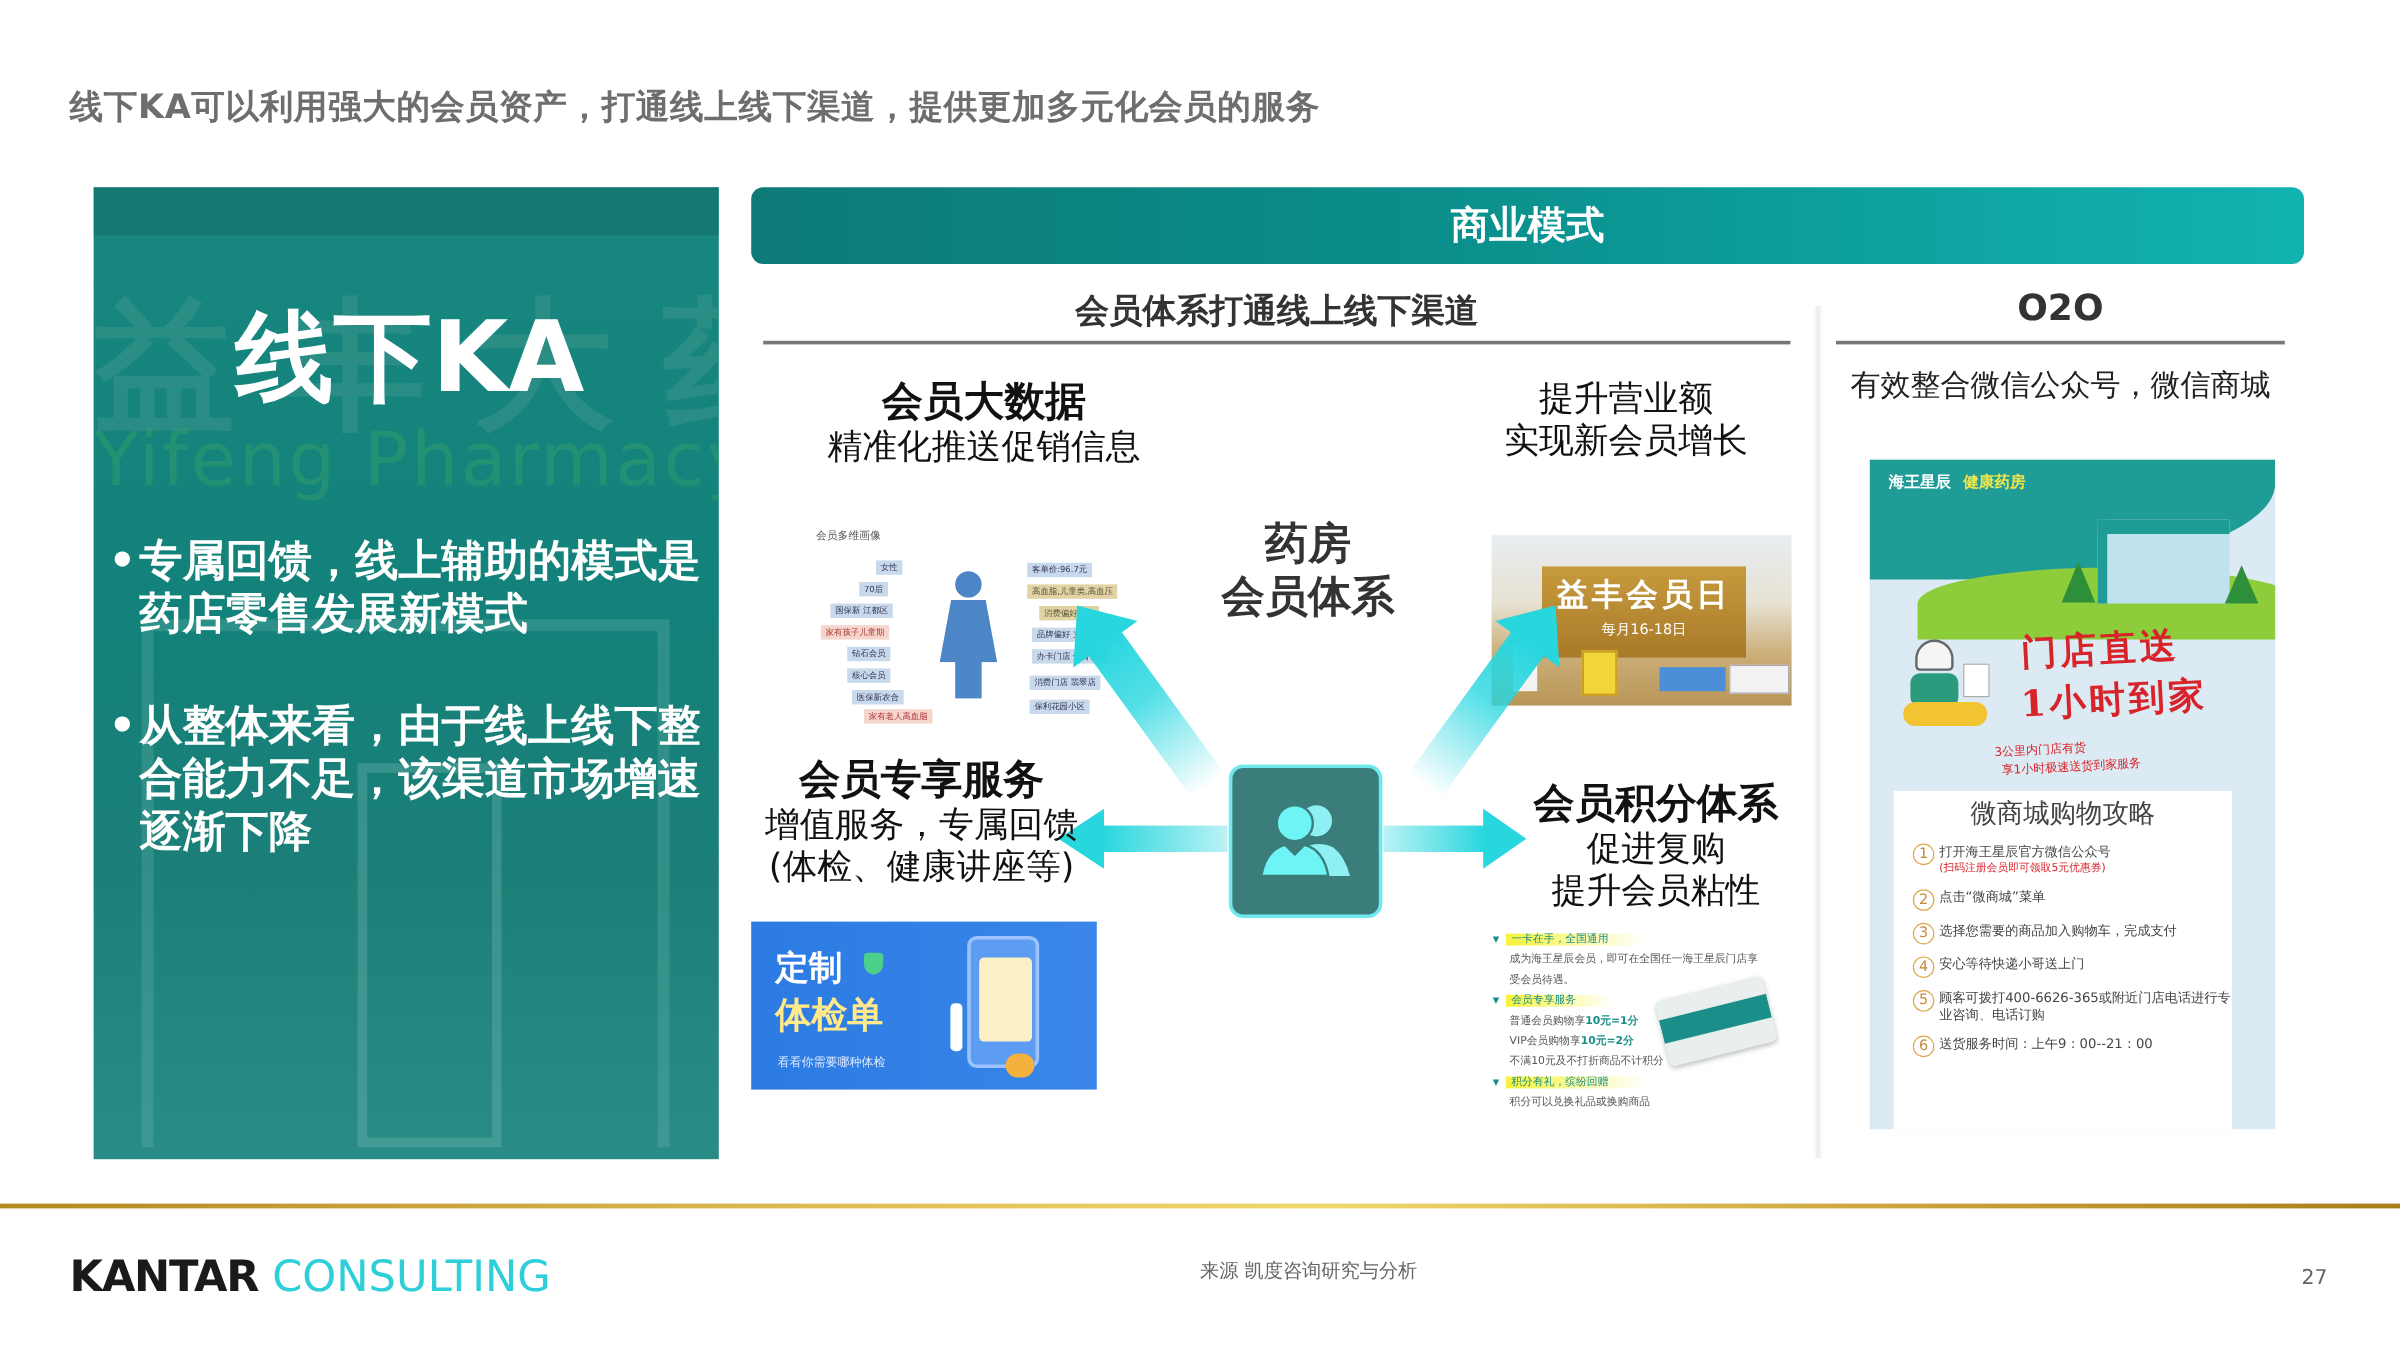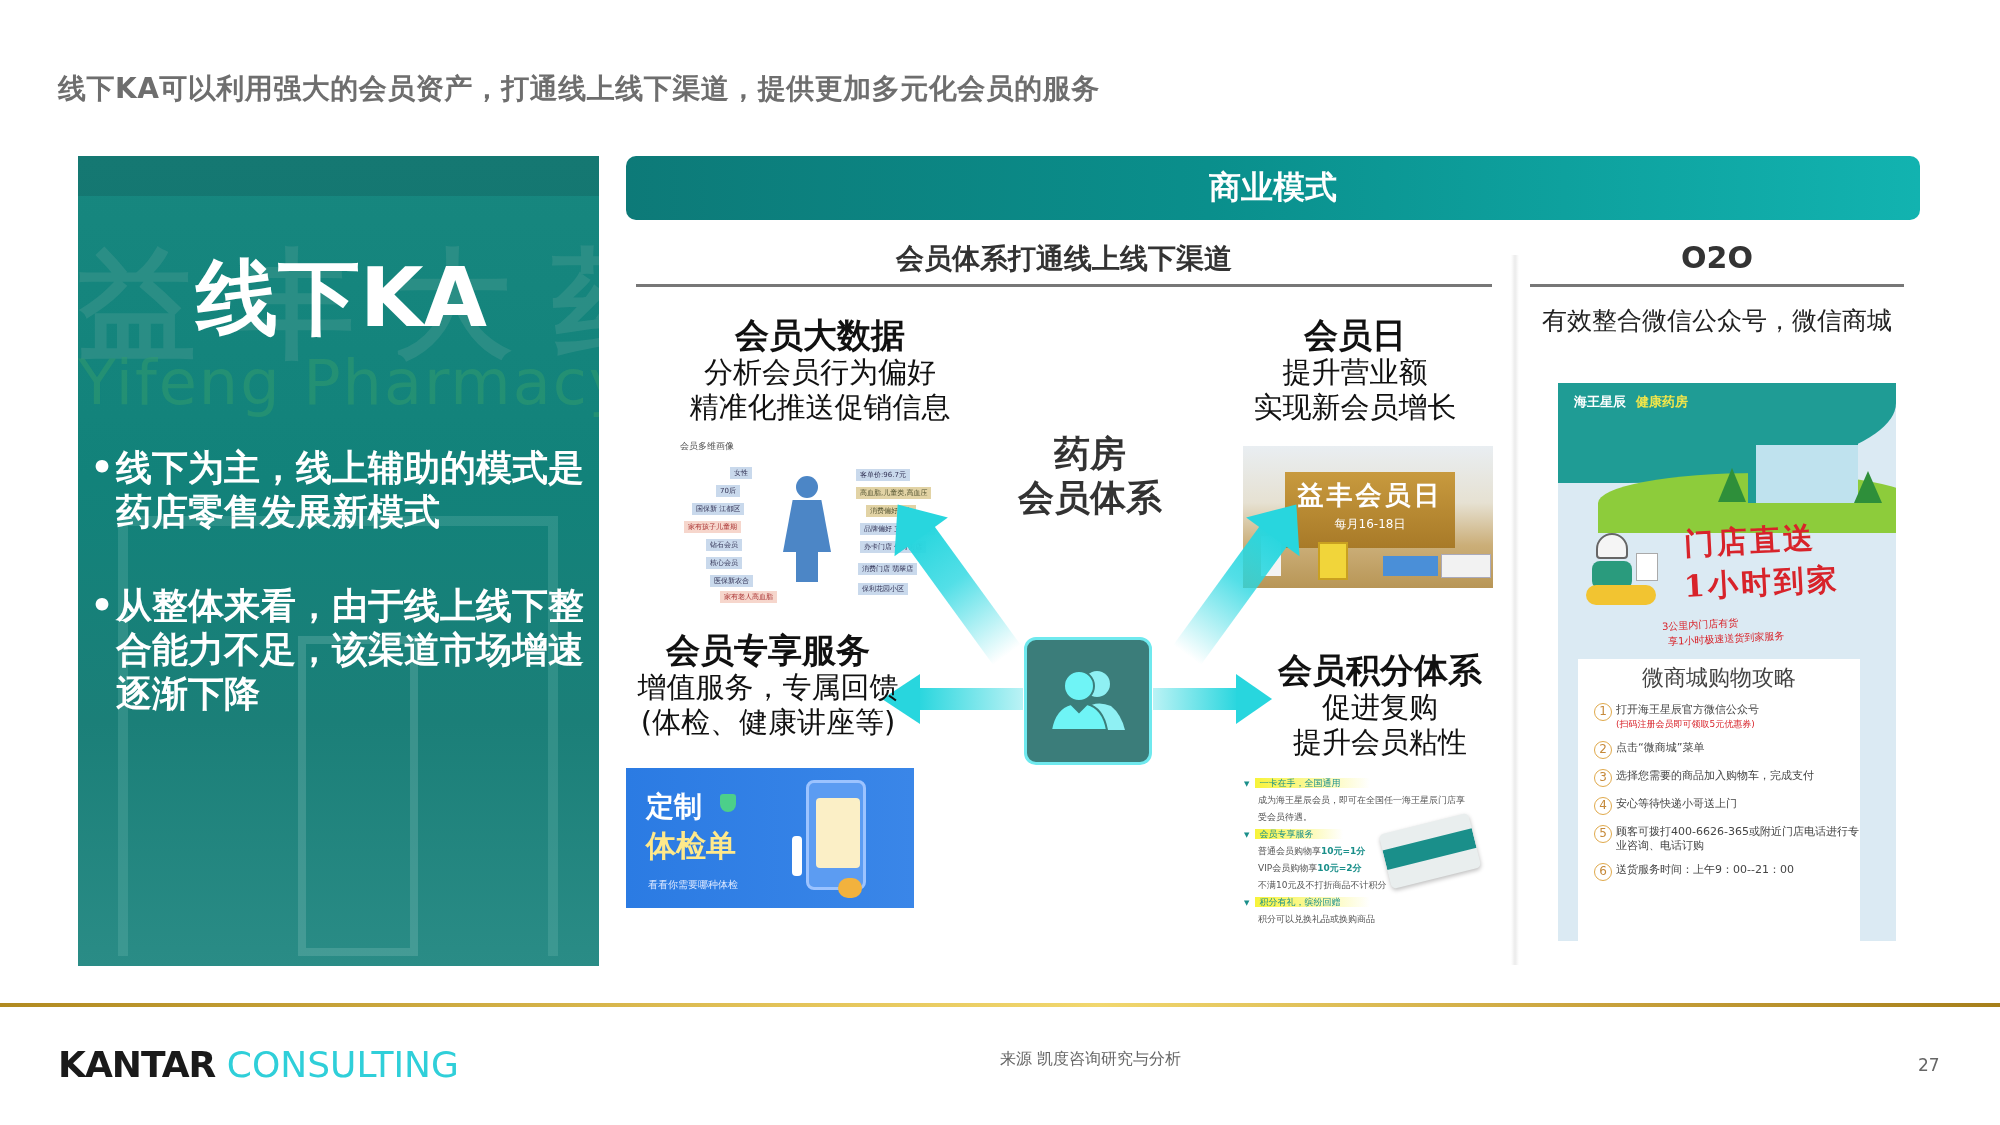--- a/index.html
+++ b/index.html
@@ -146,40 +146,39 @@
   <div class="bg-sign">
     <div class="sign-cn">益丰大药房</div>
     <div class="sign-en">Yifeng Pharmacy</div>
   </div>
   <div class="bg-door"></div>
   <div class="bg-door2"></div>
   <div class="panel-title">线下KA</div>
   <div class="bullets">
     <div class="bullet">
       <span class="dot">•</span>
-      <span class="txt">线下为主，线上辅助的模式是药店零售发展新模式</span>
+      <span class="txt">专属回馈，线上辅助的模式是药店零售发展新模式</span>
     </div>
     <div class="bullet">
       <span class="dot">•</span>
       <span class="txt">从整体来看，由于线上线下整合能力不足，该渠道市场增速逐渐下降</span>
     </div>
   </div>
 </div>
 
 <div class="bm-header">商业模式</div>
 
 <div class="section-head left">会员体系打通线上线下渠道</div>
 <div class="rule left"></div>
 <div class="section-head right">O2O</div>
 <div class="rule right"></div>
 <div class="vsep"></div>
 
 <div class="block" style="left:660px; top:315px; width:320px;">
   <div class="b-title">会员大数据</div>
-  <div class="b-line">分析会员行为偏好</div>
   <div class="b-line">精准化推送促销信息</div>
 </div>
 <div class="portrait">
   <div class="p-cap">会员多维画像</div>
   <div class="tag" style="left:50px; top:16px;">女性</div>
   <div class="tag" style="left:36px; top:34px;">70后</div>
   <div class="tag" style="left:12px; top:52px;">国保新 江都区</div>
   <div class="tag orange" style="left:4px; top:70px;">家有孩子儿童期</div>
   <div class="tag" style="left:26px; top:88px;">钻石会员</div>
   <div class="tag" style="left:26px; top:106px;">核心会员</div>
@@ -191,21 +190,20 @@
   <div class="tag" style="left:176px; top:18px;">客单价:96.7元</div>
   <div class="tag gold" style="left:176px; top:36px;">高血脂,儿童类,高血压</div>
   <div class="tag gold" style="left:186px; top:54px;">消费偏好广告</div>
   <div class="tag" style="left:180px; top:72px;">品牌偏好 立普妥 龙牡</div>
   <div class="tag" style="left:180px; top:90px;">办卡门店 体育街店</div>
   <div class="tag" style="left:178px; top:112px;">消费门店 翡翠店</div>
   <div class="tag" style="left:178px; top:132px;">保利花园小区</div>
 </div>
 
 <div class="block" style="left:1225px; top:315px; width:260px;">
-  <div class="b-title">会员日</div>
   <div class="b-line">提升营业额</div>
   <div class="b-line">实现新会员增长</div>
 </div>
 <div class="memday">
   <div class="plate"></div>
   <div class="mt">益丰会员日</div>
   <div class="ms">每月16-18日</div>
   <div class="box4"></div>
   <div class="box1"></div>
   <div class="box2"></div>

